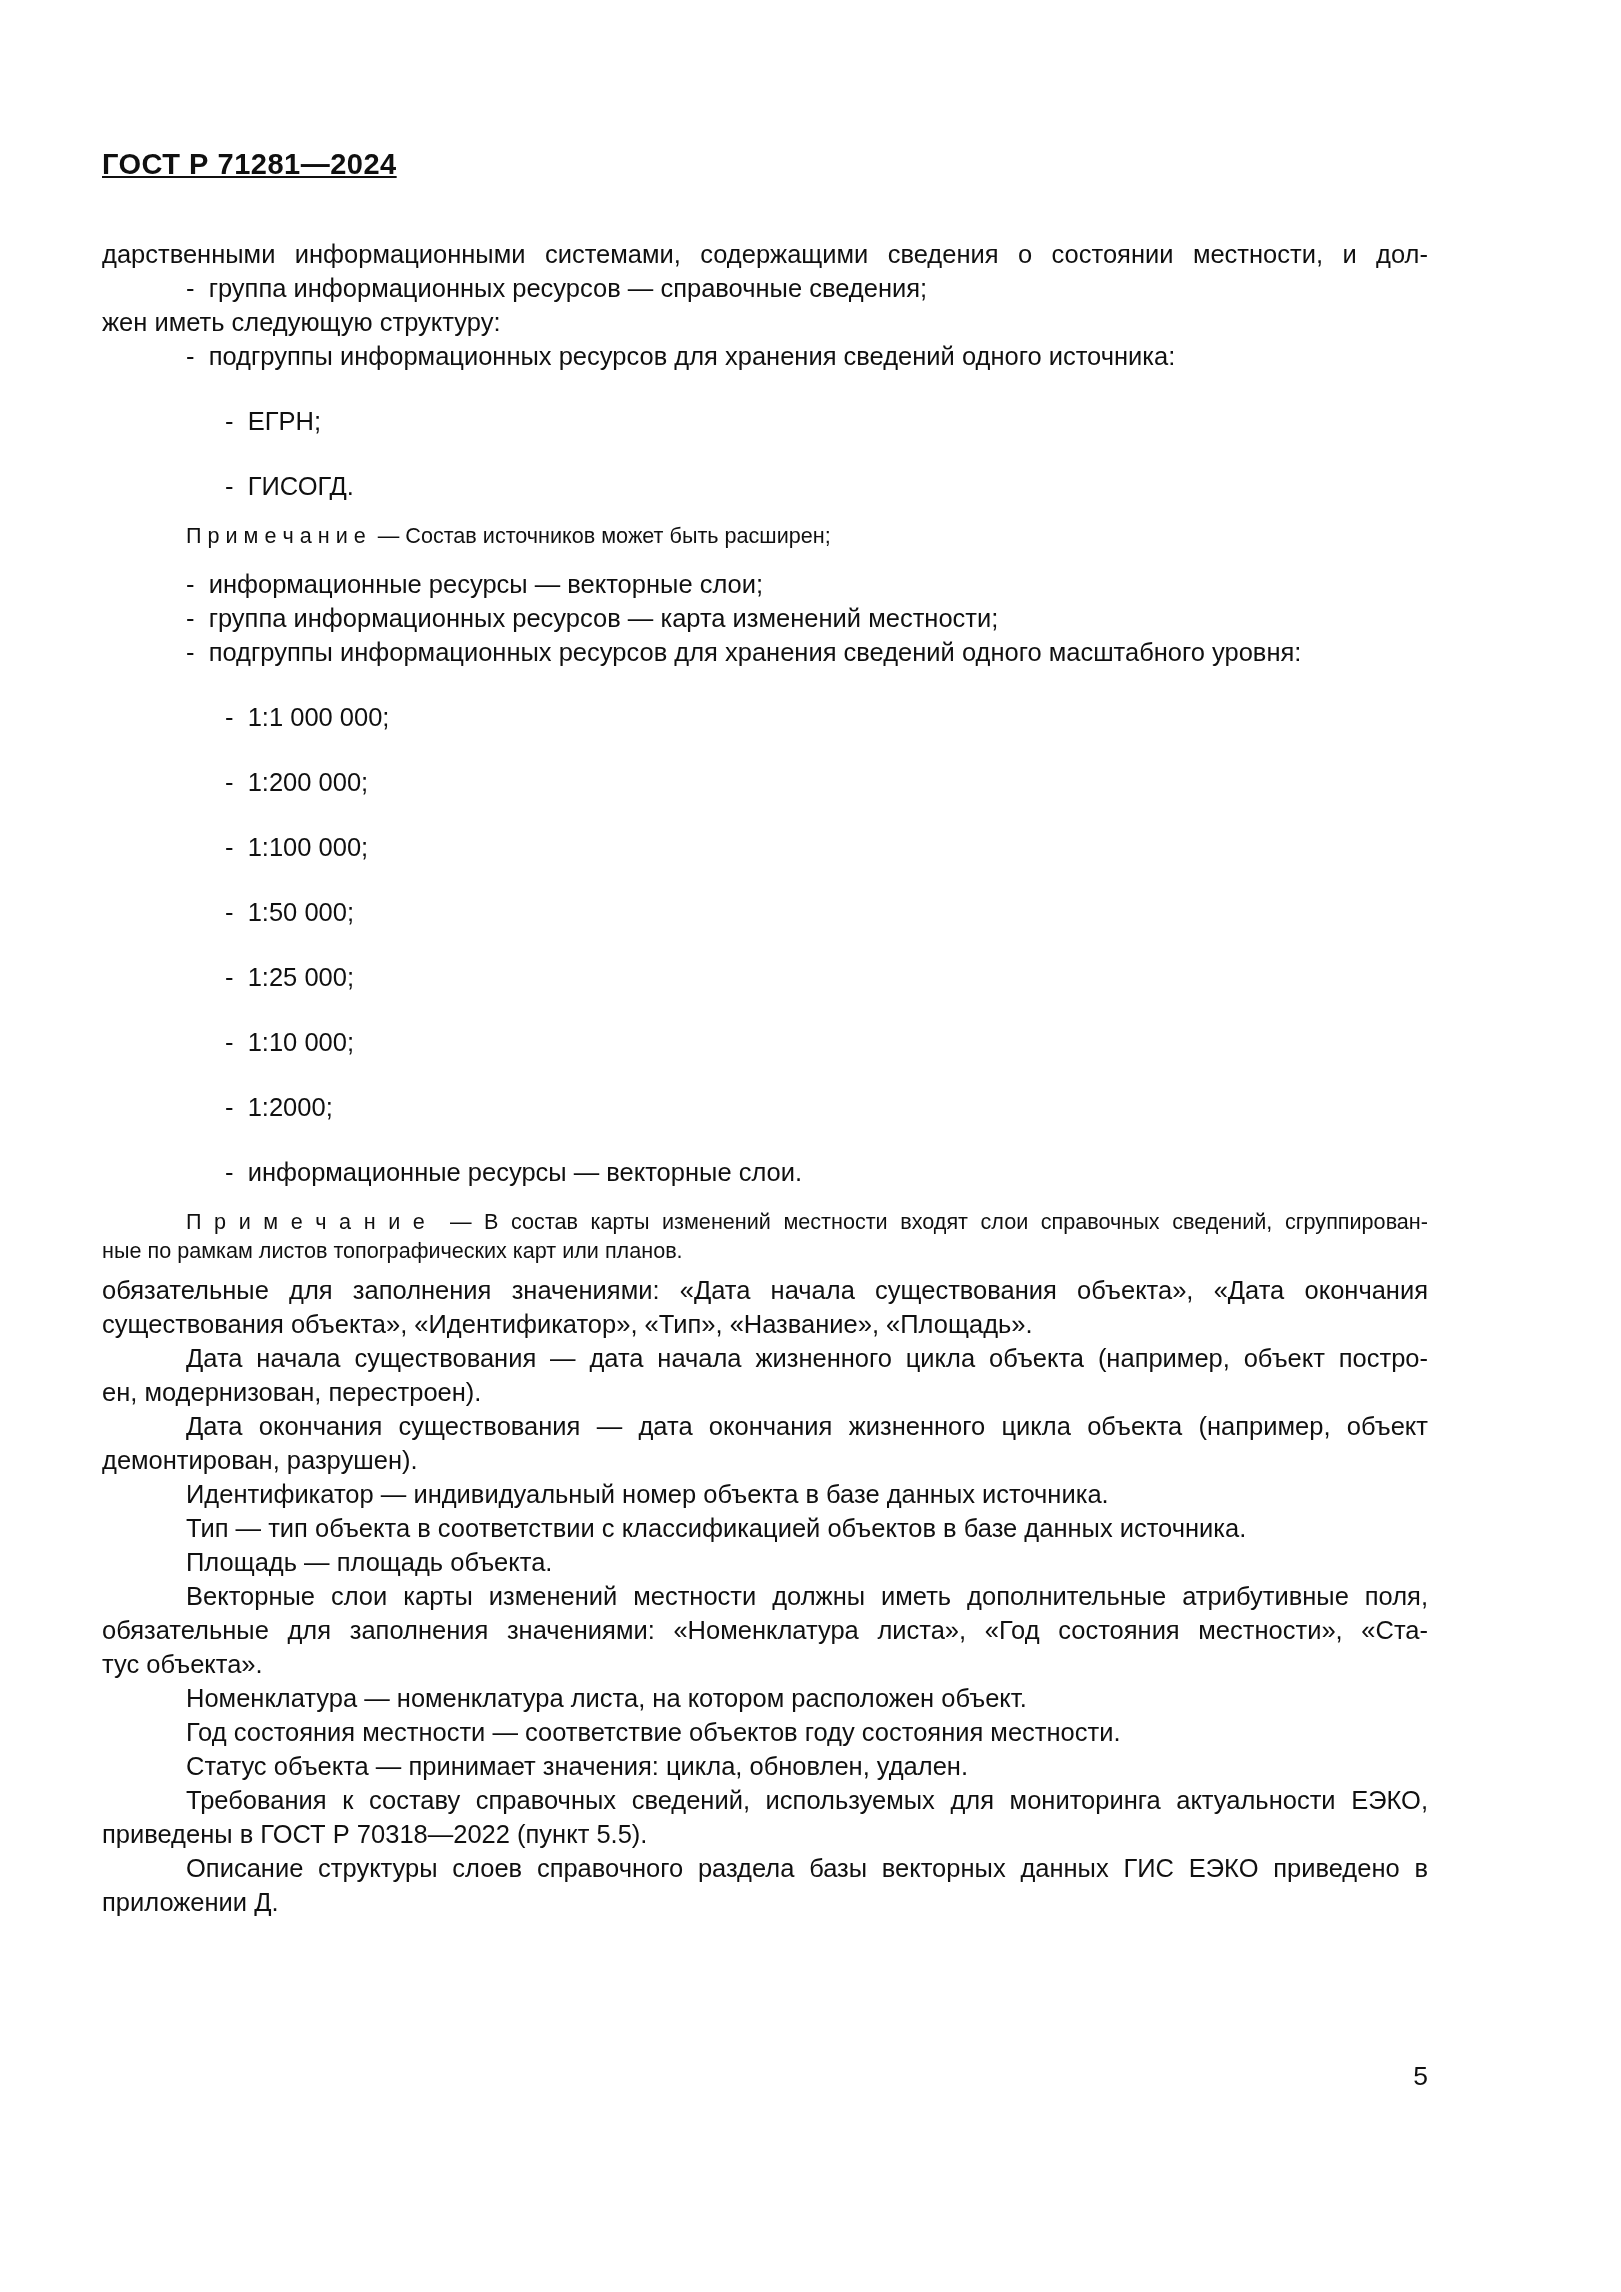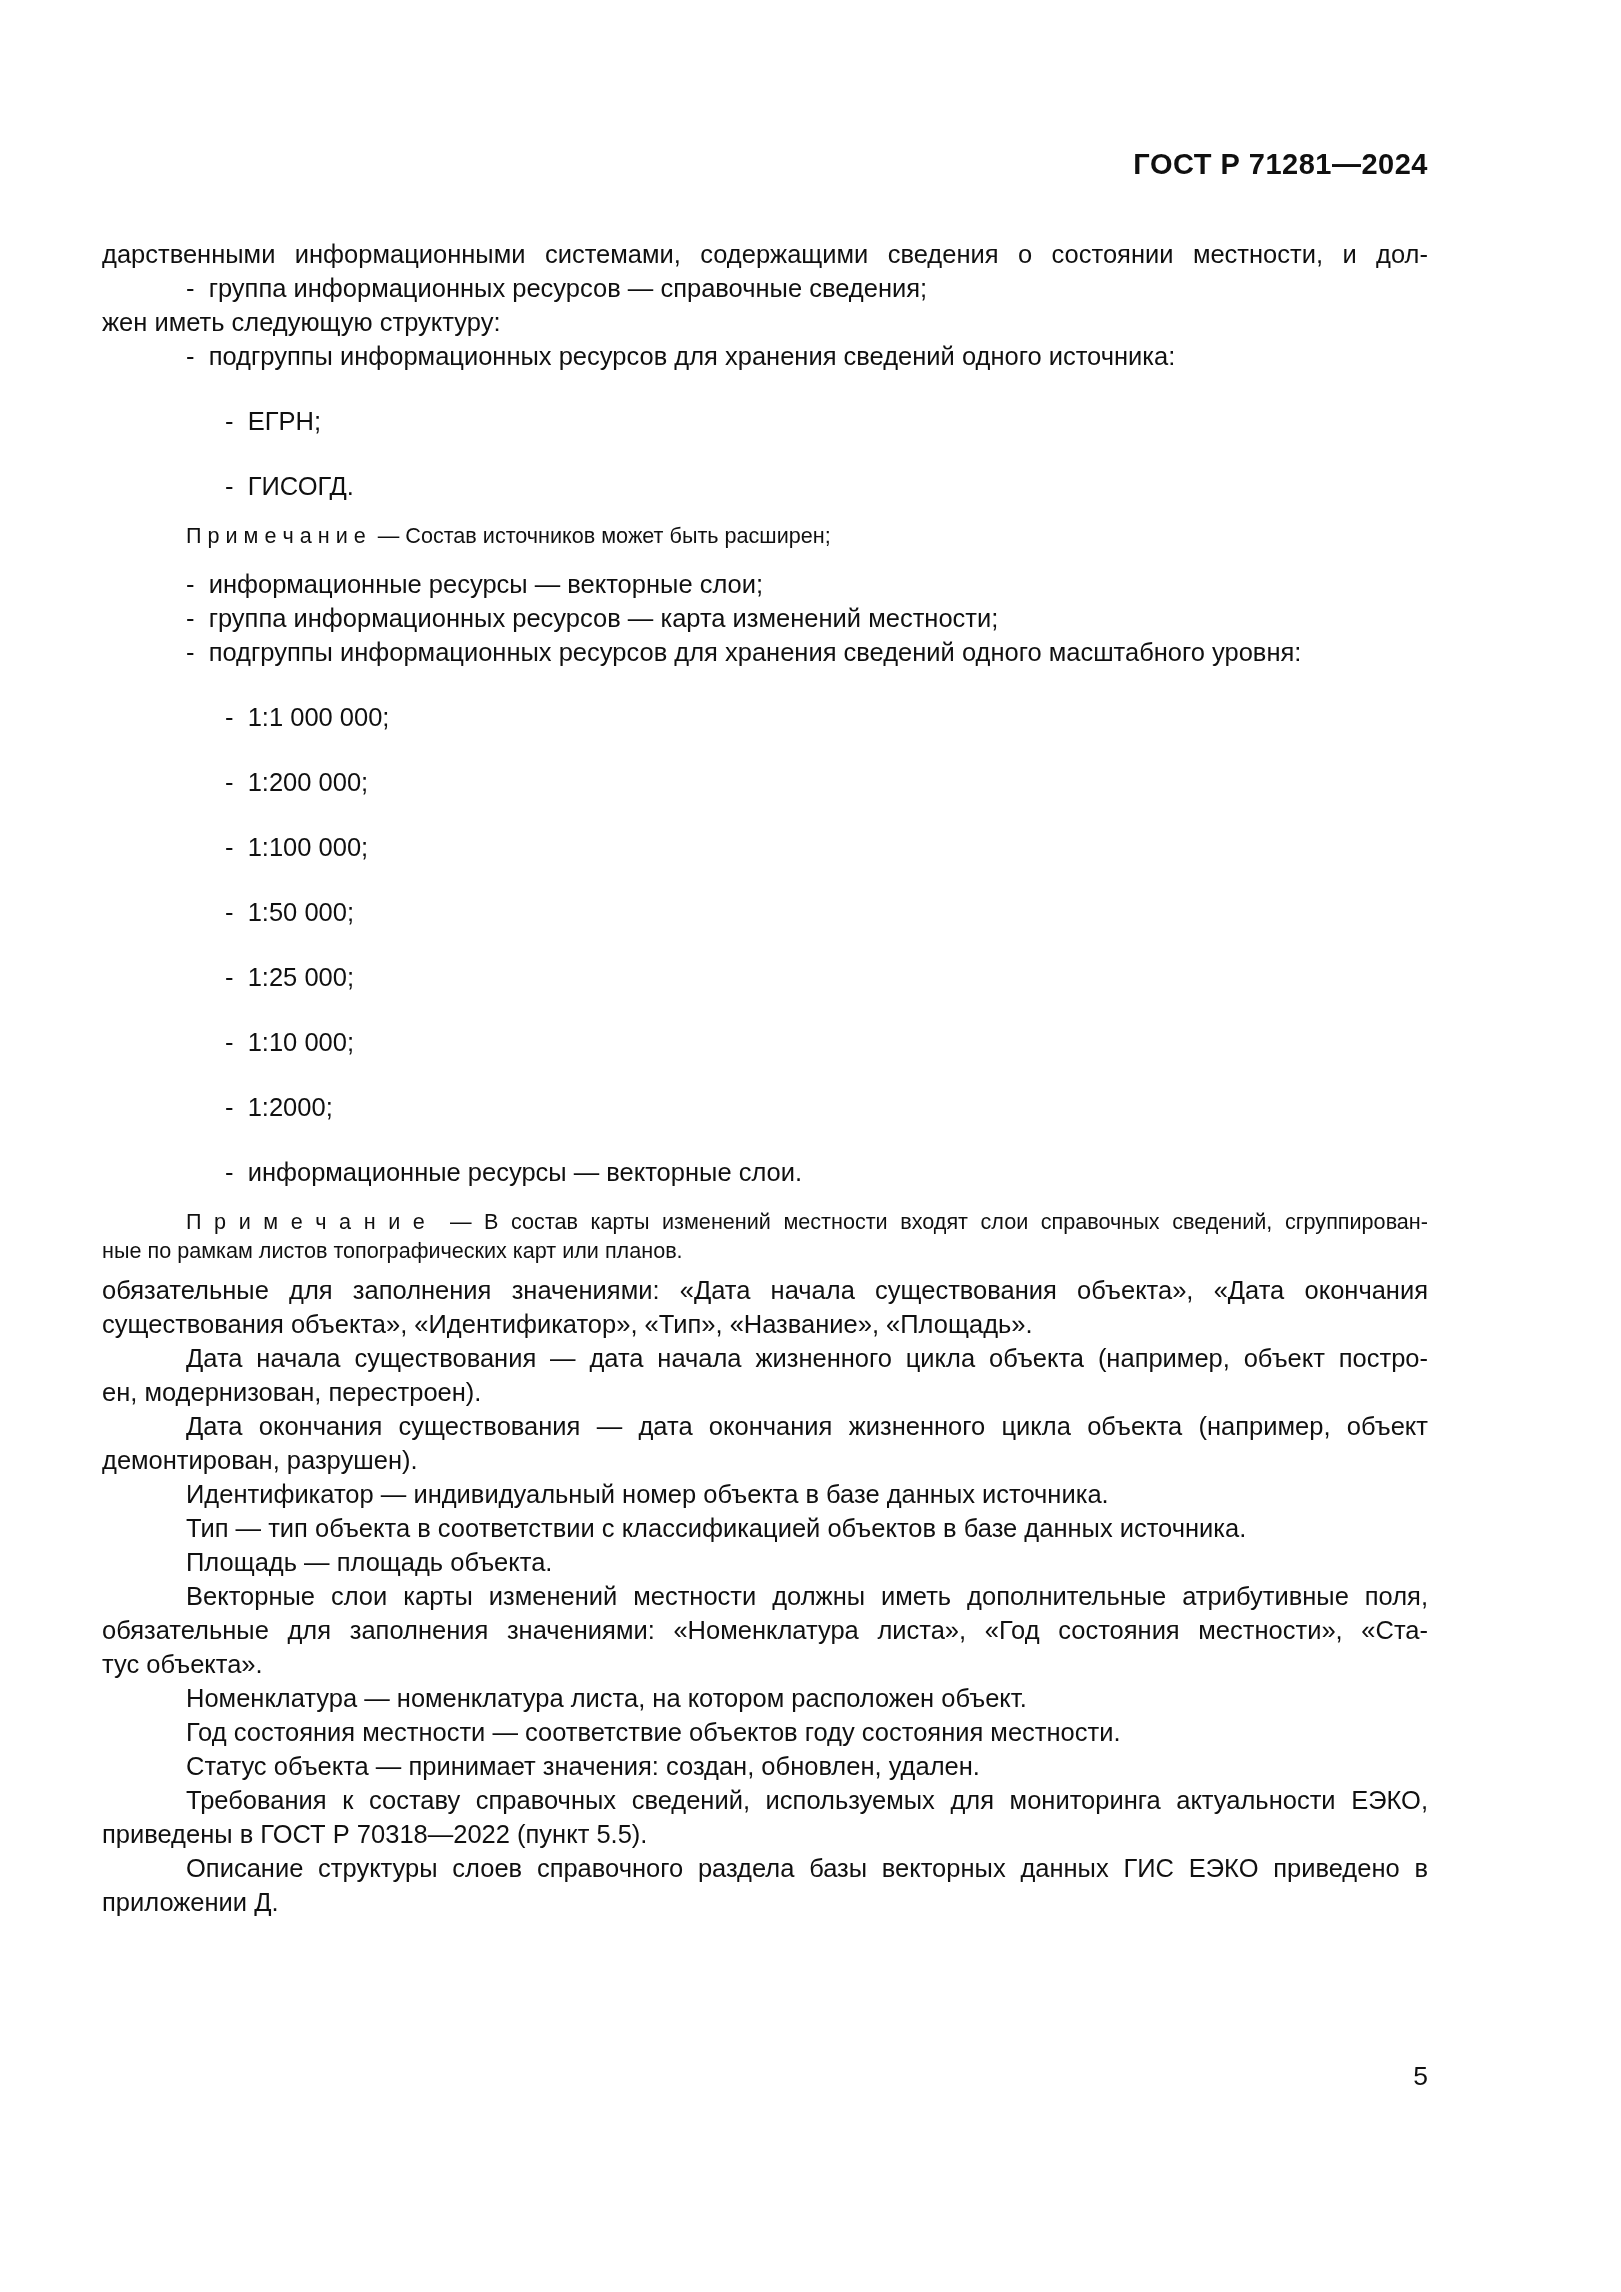--- a/index.html
+++ b/index.html
@@ -20,26 +20,26 @@
     background: #ffffff;
     overflow: hidden;
   }
   .content {
     position: absolute;
     left: 102px;
     top: 149px;
     width: 1326px;
   }
   .doc-header {
-    text-align: right;
     font-weight: bold;
     font-size: 29px;
     line-height: 31px;
     margin-bottom: 57px;
     letter-spacing: 0.5px;
+    text-decoration: underline;
   }
   .line {
     font-size: 25.5px;
     line-height: 34px;
     text-align: justify;
     white-space: normal;
   }
   
   .fill { text-align-last: justify; }
 
@@ -109,21 +109,21 @@
         <div class="line para fill">Дата окончания существования — дата окончания жизненного цикла объекта (например, объект</div>
         <div class="line cont">демонтирован, разрушен).</div>
         <div class="line para">Идентификатор — индивидуальный номер объекта в базе данных источника.</div>
         <div class="line para">Тип — тип объекта в соответствии с классификацией объектов в базе данных источника.</div>
         <div class="line para">Площадь — площадь объекта.</div>
         <div class="line para fill">Векторные слои карты изменений местности должны иметь дополнительные атрибутивные поля,</div>
         <div class="line cont fill">обязательные для заполнения значениями: «Номенклатура листа», «Год состояния местности», «Ста-</div>
         <div class="line cont">тус объекта».</div>
         <div class="line para">Номенклатура — номенклатура листа, на котором расположен объект.</div>
         <div class="line para">Год состояния местности — соответствие объектов году состояния местности.</div>
-        <div class="line para">Статус объекта — принимает значения: создан, обновлен, удален.</div>
+        <div class="line para">Статус объекта — принимает значения: цикла, обновлен, удален.</div>
         <div class="line para fill">Требования к составу справочных сведений, используемых для мониторинга актуальности ЕЭКО,</div>
         <div class="line cont">приведены в ГОСТ Р 70318—2022 (пункт 5.5).</div>
         <div class="line para fill">Описание структуры слоев справочного раздела базы векторных данных ГИС ЕЭКО приведено в</div>
         <div class="line cont">приложении Д.</div>
       </div>
   </div>
   <div class="footer">5</div>
 </div>
 
 

